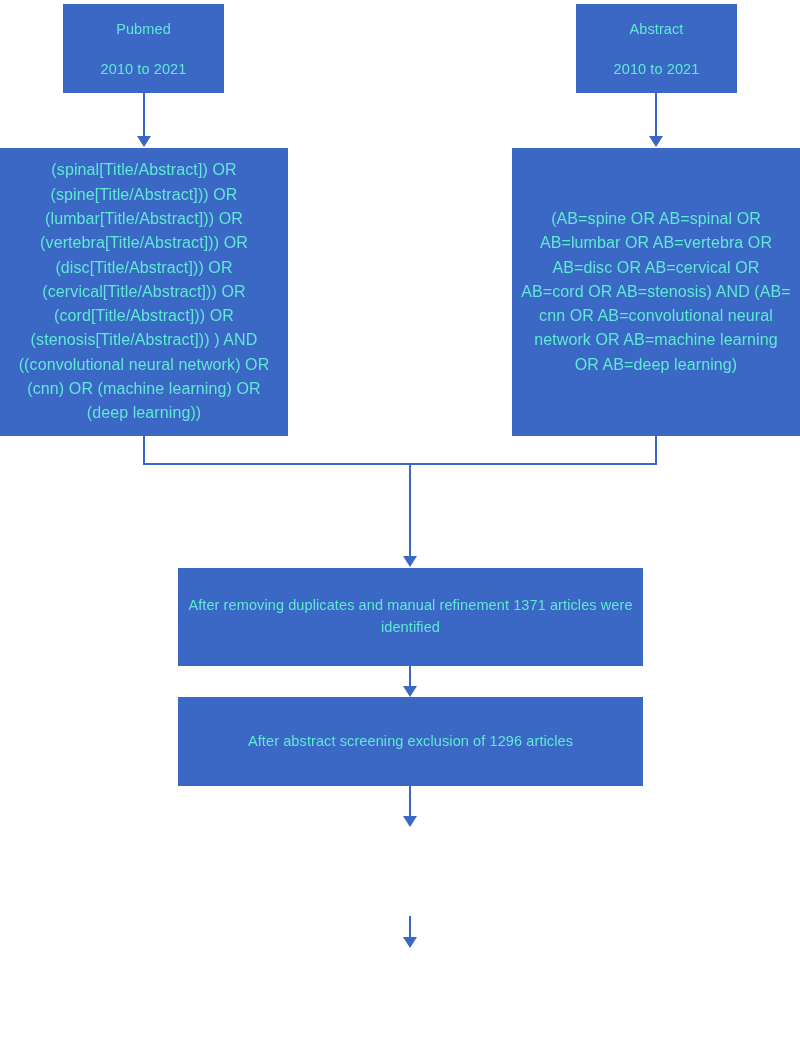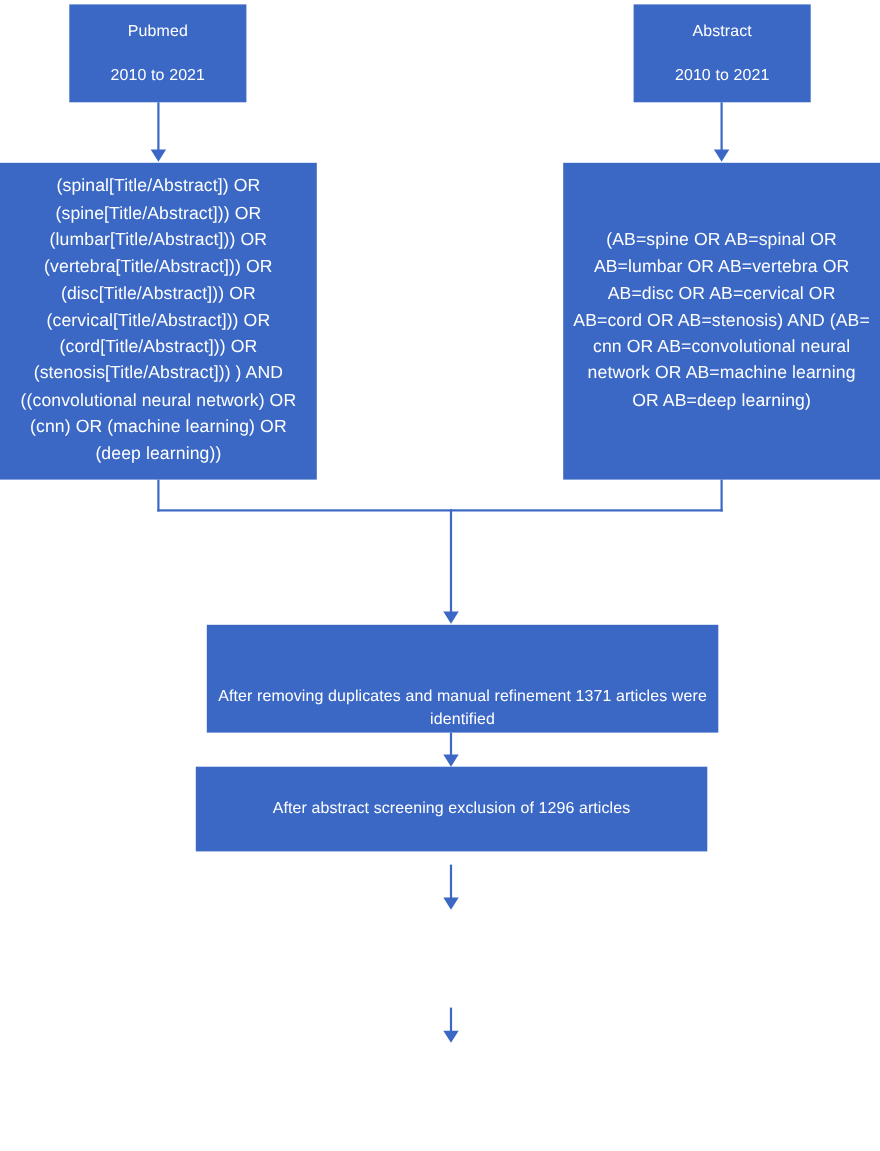--- a/index.html
+++ b/index.html
@@ -13,21 +13,21 @@
   #canvas {
     position: relative;
     width: 800px;
     height: 1046px;
     background: #ffffff;
     overflow: hidden;
   }
   .node {
     position: absolute;
     background: #3B68C4;
-    color: #ffffff;
+    color: #5eead4;
     display: flex;
     align-items: center;
     justify-content: center;
     text-align: center;
     box-sizing: border-box;
     line-height: 1.38;
     letter-spacing: 0.1px;
     font-weight: 400;
   }
   .node .txt {
@@ -112,28 +112,28 @@
   <div class="node query" style="left:512px; top:148px; width:288px; height:288px;">
     <div class="txt">(AB=spine OR AB=spinal OR AB=lumbar OR AB=vertebra OR AB=disc OR AB=cervical OR AB=cord OR AB=stenosis) AND (AB= cnn OR AB=convolutional neural network OR AB=machine learning OR AB=deep learning)</div>
   </div>
 
   <div class="vline" style="left:143px; top:436px; height:29px;"></div>
   <div class="vline" style="left:655px; top:436px; height:29px;"></div>
   <div class="hline" style="left:143px; top:463px; width:514px;"></div>
   <div class="vline" style="left:409px; top:463px; height:95px;"></div>
   <div class="arrowhead" style="left:403px; top:556px;"></div>
 
-  <div class="node stage" style="left:188px; top:568px; width:465px; height:98px;align-items:flex-end;">
+  <div class="node stage" style="left:178px; top:568px; width:465px; height:98px;">
     <div class="txt">After removing duplicates and manual refinement 1371 articles were identified</div>
   </div>
 
   <div class="vline" style="left:409px; top:666px; height:22px;"></div>
   <div class="arrowhead" style="left:403px; top:686px;"></div>
 
-  <div class="node stage" style="left:178px; top:697px; width:465px; height:77px;">
+  <div class="node stage" style="left:178px; top:697px; width:465px; height:89px;">
     <div class="txt">After abstract screening exclusion of 1296 articles</div>
   </div>
 
   <div class="vline" style="left:409px; top:786px; height:32px;"></div>
   <div class="arrowhead" style="left:403px; top:816px;"></div>
 
 
   <div class="vline" style="left:409px; top:916px; height:23px;"></div>
   <div class="arrowhead" style="left:403px; top:937px;"></div>
 

